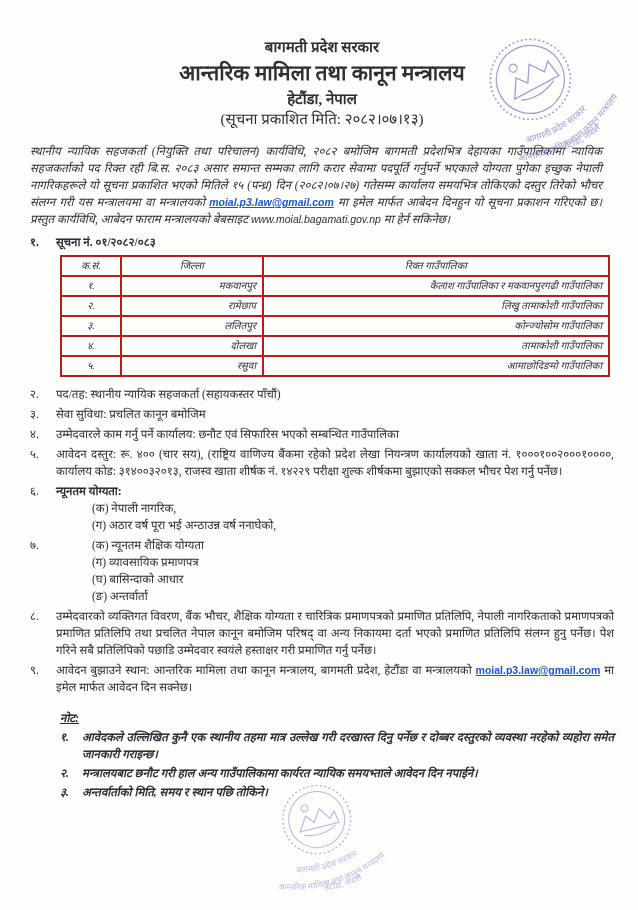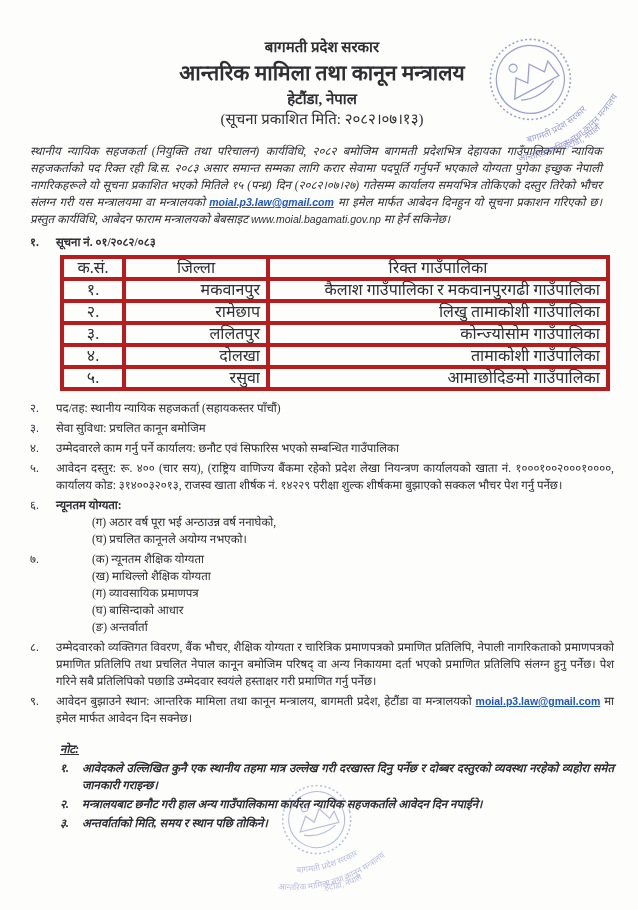--- a/index.html
+++ b/index.html
@@ -26,21 +26,21 @@
   .email-link{color:#1f55c4;font-weight:bold;text-decoration:underline;font-family:"Liberation Sans","DejaVu Sans",sans-serif;font-size:10.5px;cursor:pointer;}
   .url{font-family:"Liberation Sans","DejaVu Sans",sans-serif;font-size:10.5px;color:#2f2e33;}
   
   .item{display:flex;margin-top:3px;}
   .item .num{width:26px;flex-shrink:0;}
   .item .ibody{flex:1;text-align:justify;}
   .bold{font-weight:bold;}
   .sub{padding-left:36px;}
   
   .ntable{border-collapse:collapse;width:550px;margin:4px 0 6px 4px;}
-  .ntable td,.ntable th{border:4px solid #b91c1c;padding:1px 6px;font-weight:normal;font-size:16px;line-height:16px;}
+  .ntable td,.ntable th{border:2px solid #b91c1c;padding:1px 6px;font-weight:normal;font-size:10px;line-height:16px;font-style:italic;}
   .ntable th{text-align:center;}
   .col-sn{width:46px;text-align:center;}
   .col-district{width:128px;text-align:right;}
   .col-gp{text-align:right;}
   
   .note{margin:14px 0 0 30px;}
   .note-title{font-weight:bold;font-style:italic;text-decoration:underline;}
   .note-item{display:flex;font-style:italic;font-weight:600;margin-top:2px;}
   .note-item .num{width:22px;flex-shrink:0;}
   .note-item .ibody{flex:1;text-align:justify;}
@@ -145,30 +145,29 @@
 
   <div class="item">
     <span class="num">५.</span>
     <div class="ibody">आवेदन दस्तुर: रू. ४०० (चार सय), (राष्ट्रिय वाणिज्य बैंकमा रहेको प्रदेश लेखा नियन्त्रण कार्यालयको खाता नं. १०००१००२०००१००००, कार्यालय कोड: ३१४००३२०१३, राजस्व खाता शीर्षक नं. १४२२९ परीक्षा शुल्क शीर्षकमा बुझाएको सक्कल भौचर पेश गर्नु पर्नेछ।</div>
   </div>
 
   <div class="item">
     <span class="num">६.</span>
     <div class="ibody">
       <div class="bold">न्यूनतम योग्यता:</div>
+      <div class="sub">(क)  नेपाली नागरिक,</div>
       <div class="sub">(ग)  अठार वर्ष पूरा भई अन्ठाउन्न वर्ष ननाघेको,</div>
-      <div class="sub">(घ)  प्रचलित कानूनले अयोग्य नभएको।</div>
     </div>
   </div>
 
   <div class="item">
     <span class="num">७.</span>
     <div class="ibody">
       <div class="sub">(क) न्यूनतम शैक्षिक योग्यता</div>
-      <div class="sub">(ख) माथिल्लो शैक्षिक योग्यता</div>
       <div class="sub">(ग) व्यावसायिक प्रमाणपत्र</div>
       <div class="sub">(घ) बासिन्दाको आधार</div>
       <div class="sub">(ङ) अन्तर्वार्ता</div>
     </div>
   </div>
 
   <div class="item">
     <span class="num">८.</span>
     <div class="ibody">
       <div>उम्मेदवारको व्यक्तिगत विवरण, बैंक भौचर, शैक्षिक योग्यता र चारित्रिक प्रमाणपत्रको प्रमाणित प्रतिलिपि, नेपाली नागरिकताको प्रमाणपत्रको प्रमाणित प्रतिलिपि तथा प्रचलित नेपाल कानून बमोजिम परिषद् वा अन्य निकायमा दर्ता भएको प्रमाणित प्रतिलिपि संलग्न हुनु पर्नेछ। पेश गरिने सबै प्रतिलिपिको पछाडि उम्मेदवार स्वयंले हस्ताक्षर गरी प्रमाणित गर्नु पर्नेछ।</div>
@@ -183,21 +182,21 @@
   </div>
 
   <div class="note">
     <div class="note-title">नोट:</div>
     <div class="note-item">
       <span class="num">१.</span>
       <div class="ibody">आवेदकले उल्लिखित कुनै एक स्थानीय तहमा मात्र उल्लेख गरी दरखास्त दिनु पर्नेछ र दोब्बर दस्तुरको व्यवस्था नरहेको व्यहोरा समेत जानकारी गराइन्छ।</div>
     </div>
     <div class="note-item">
       <span class="num">२.</span>
-      <div class="ibody">मन्त्रालयबाट छनौट गरी हाल अन्य गाउँपालिकामा कार्यरत न्यायिक सहजकर्ताले आवेदन दिन नपाईने।</div>
+      <div class="ibody">मन्त्रालयबाट छनौट गरी हाल अन्य गाउँपालिकामा कार्यरत न्यायिक समयभ्ताले आवेदन दिन नपाईने।</div>
     </div>
     <div class="note-item">
       <span class="num">३.</span>
       <div class="ibody">अन्तर्वार्ताको मिति, समय र स्थान पछि तोकिने।</div>
     </div>
   </div>
 
   <svg class="stamp stamp-bottom" width="180" height="135" viewBox="0 0 180 135">
     <g transform="rotate(-14 90 65)" fill="none" stroke="#767cc4">
       <circle cx="82" cy="42" r="34" stroke-width="1.5" stroke-dasharray="2 2.4"></circle>

